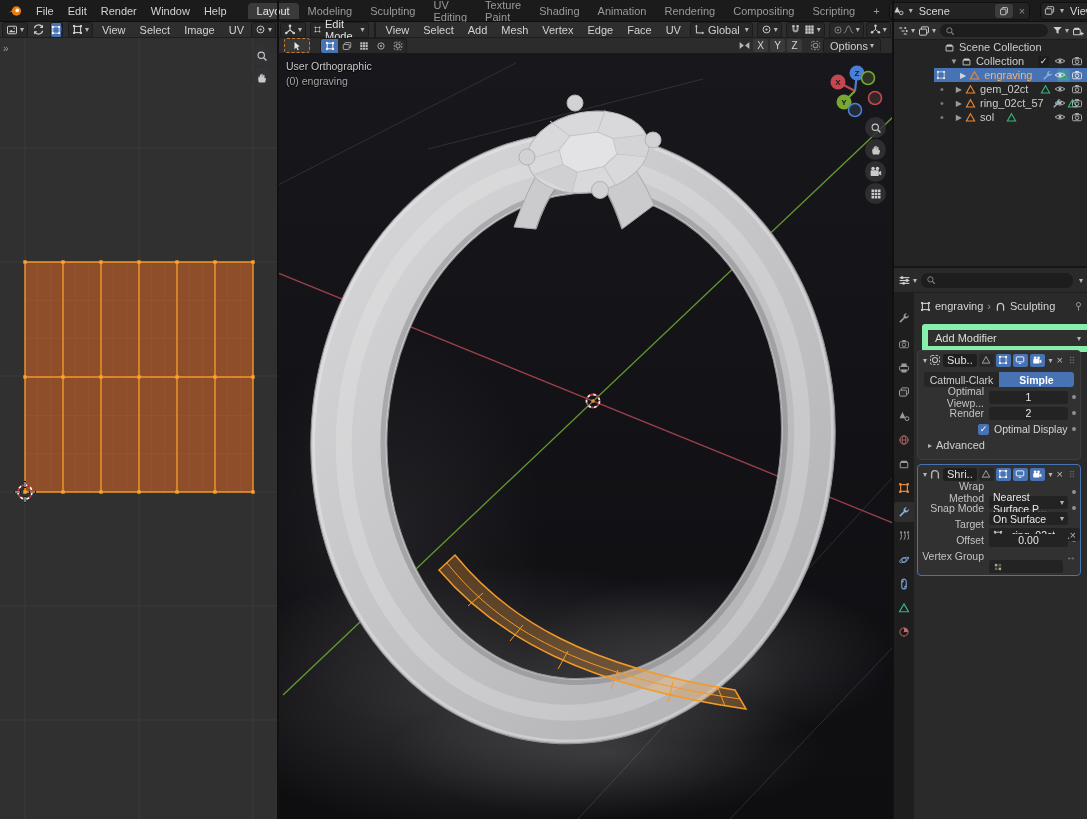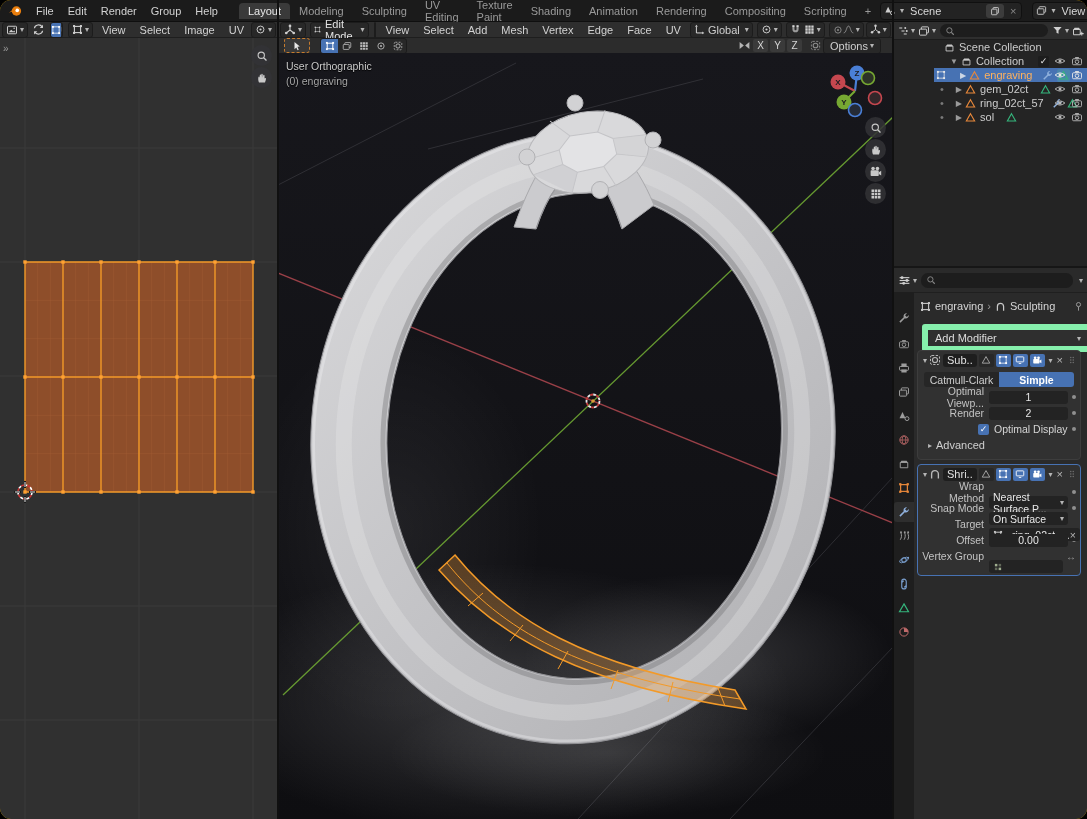--- a/index.html
+++ b/index.html
@@ -1,18 +1,18 @@
 <!DOCTYPE html>
 <html style="--accent: #4772b3;"><head>
 <meta charset="utf-8">
 <style>
   html,body{margin:0;padding:0;background:#000;}
   #app{position:relative;width:1087px;height:819px;overflow:hidden;
        font-family:"Liberation Sans","DejaVu Sans",sans-serif;color:#cfcfcf;
-       background:#eab308;font-size:11px;border-radius:11px;-webkit-font-smoothing:antialiased;}
+       background:#eab308;font-size:11px;-webkit-font-smoothing:antialiased;}
   .abs{position:absolute;}
   .row{display:flex;align-items:center;}
   .menu{padding:0 7px;color:#d2d2d2;font-size:11px;line-height:16px;cursor:default;}
   .dim{color:#9a9a9a;}
   .chev{font-size:8px;color:#b5b5b5;margin-left:2px;}
   .ic{display:inline-flex;align-items:center;justify-content:center;}
   svg.i{width:13px;height:13px;display:block;}
   
   #topbar{left:0;top:0;width:1087px;height:22px;background:#1b1b1b;display:flex;align-items:center;border-bottom:1px solid #0f0f0f;box-sizing:border-box;}
   .tab{padding:2px 9px;color:#9a9a9a;border-radius:4px 4px 0 0;font-size:11px;}
@@ -301,21 +301,21 @@
 
   <div id="topbar" class="abs">
     <span class="ic" style="margin:0 6px 0 8px">
         <svg class="i" style="width:15px;height:15px">
           <use href="#i-blender"></use>
         </svg>
       </span>
     <span class="menu">File</span>
     <span class="menu">Edit</span>
     <span class="menu">Render</span>
-    <span class="menu">Group</span>
+    <span class="menu">Window</span>
     <span class="menu">Help</span>
     <div class="row" style="margin-left:14px">
       <span class="tab active">Layout</span>
       <span class="tab">Modeling</span>
       <span class="tab">Sculpting</span>
       <span class="tab">UV Editing</span>
       <span class="tab">Texture Paint</span>
       <span class="tab">Shading</span>
       <span class="tab">Animation</span>
       <span class="tab">Rendering</span>

